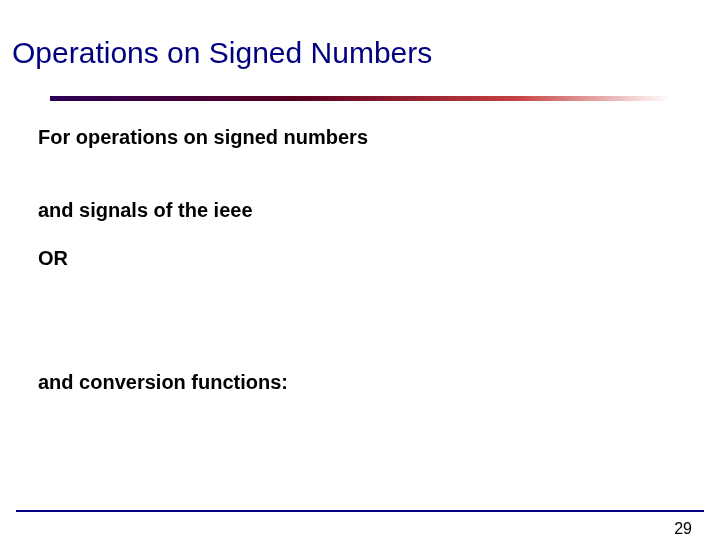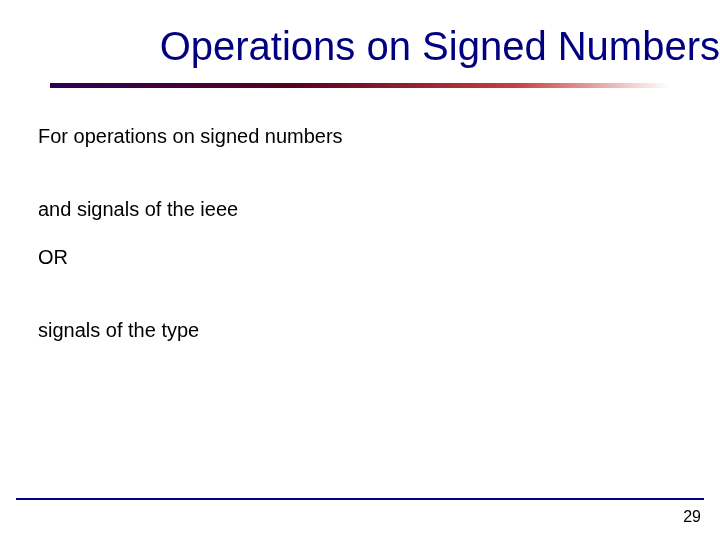--- a/index.html
+++ b/index.html
@@ -13,55 +13,56 @@
     position: relative;
   }
   .slide {
     width: 720px;
     height: 540px;
     position: relative;
     box-sizing: border-box;
   }
   .title {
     color: #000080;
-    font-size: 40px;
+    font-size: 30px;
     font-weight: normal;
-    text-align: right;
+    text-align: left;
     padding-top: 24px;
     padding-bottom: 14px;
-    margin: 0;
+    margin: 12px;
   }
   .title-rule {
     height: 5px;
     margin: 0 50px 0 50px;
     background: linear-gradient(to right, #2b0055 0%, #5a0020 40%, #c64040 75%, #ffffff 100%);
   }
   .body {
     padding: 20px 38px 0 38px;
     color: #000;
     font-size: 20px;
     line-height: 1.28;
   }
   .body p {
-    margin: 16px 0 22px 0;
+    margin: 4px 0 22px 0;
+    font-weight: bold;
   }
   .indent {
     padding-left: 14px;
   }
   .footer-rule {
     position: absolute;
     left: 16px;
     right: 16px;
     bottom: 40px;
     height: 0;
     border-top: 2px solid #000080;
   }
   .page-num {
     position: absolute;
-    right: 19px;
+    right: 28px;
     bottom: 14px;
     font-size: 16px;
     color: #000;
   }
 </style>
 </head>
 <body>
 
 <div class="slide">
 
@@ -74,23 +75,23 @@
 
     <p>
       <br>
       <span>and signals of the ieee</span><br>
     </p>
 
     <p>OR</p>
 
     <p>
       <br>
-      <span>signals of the type</span><br>
       <br>
       <br>
+      <span>and conversion functions:</span><br>
     </p>
 
   </div>
 
   <div class="footer-rule"></div>
   <div class="page-num">29</div>
 
 </div>
 
 </body></html>

